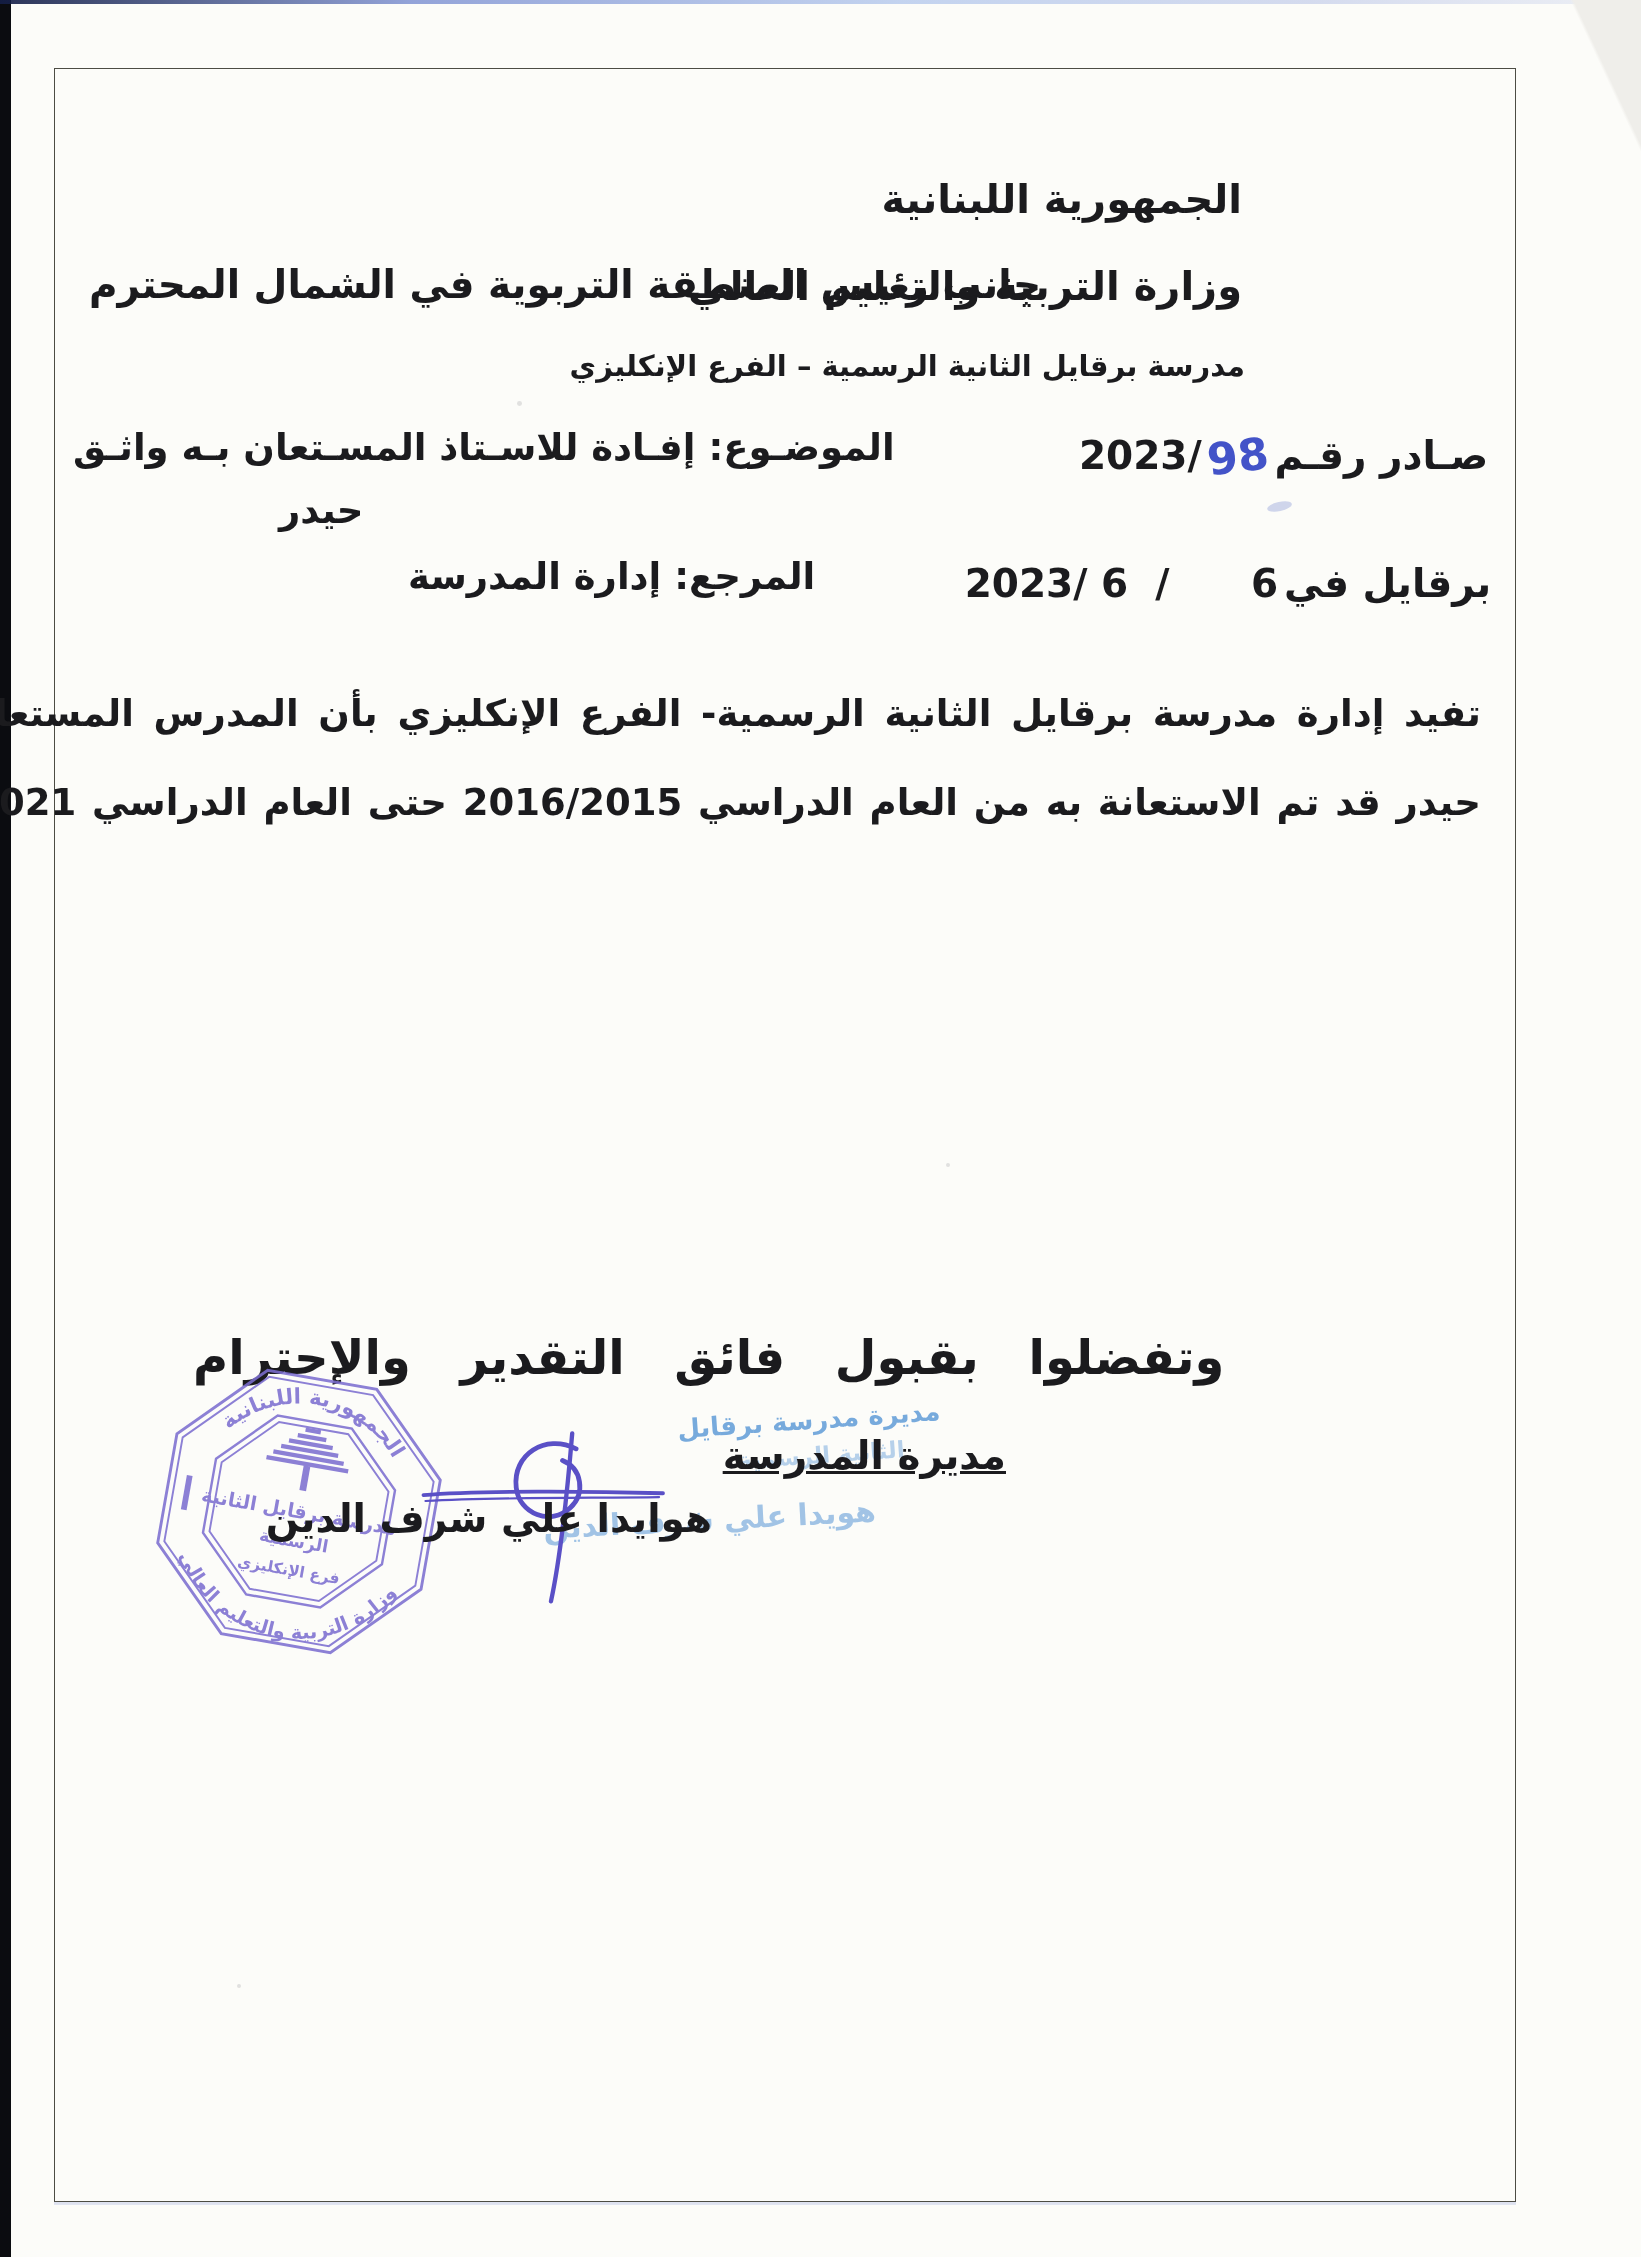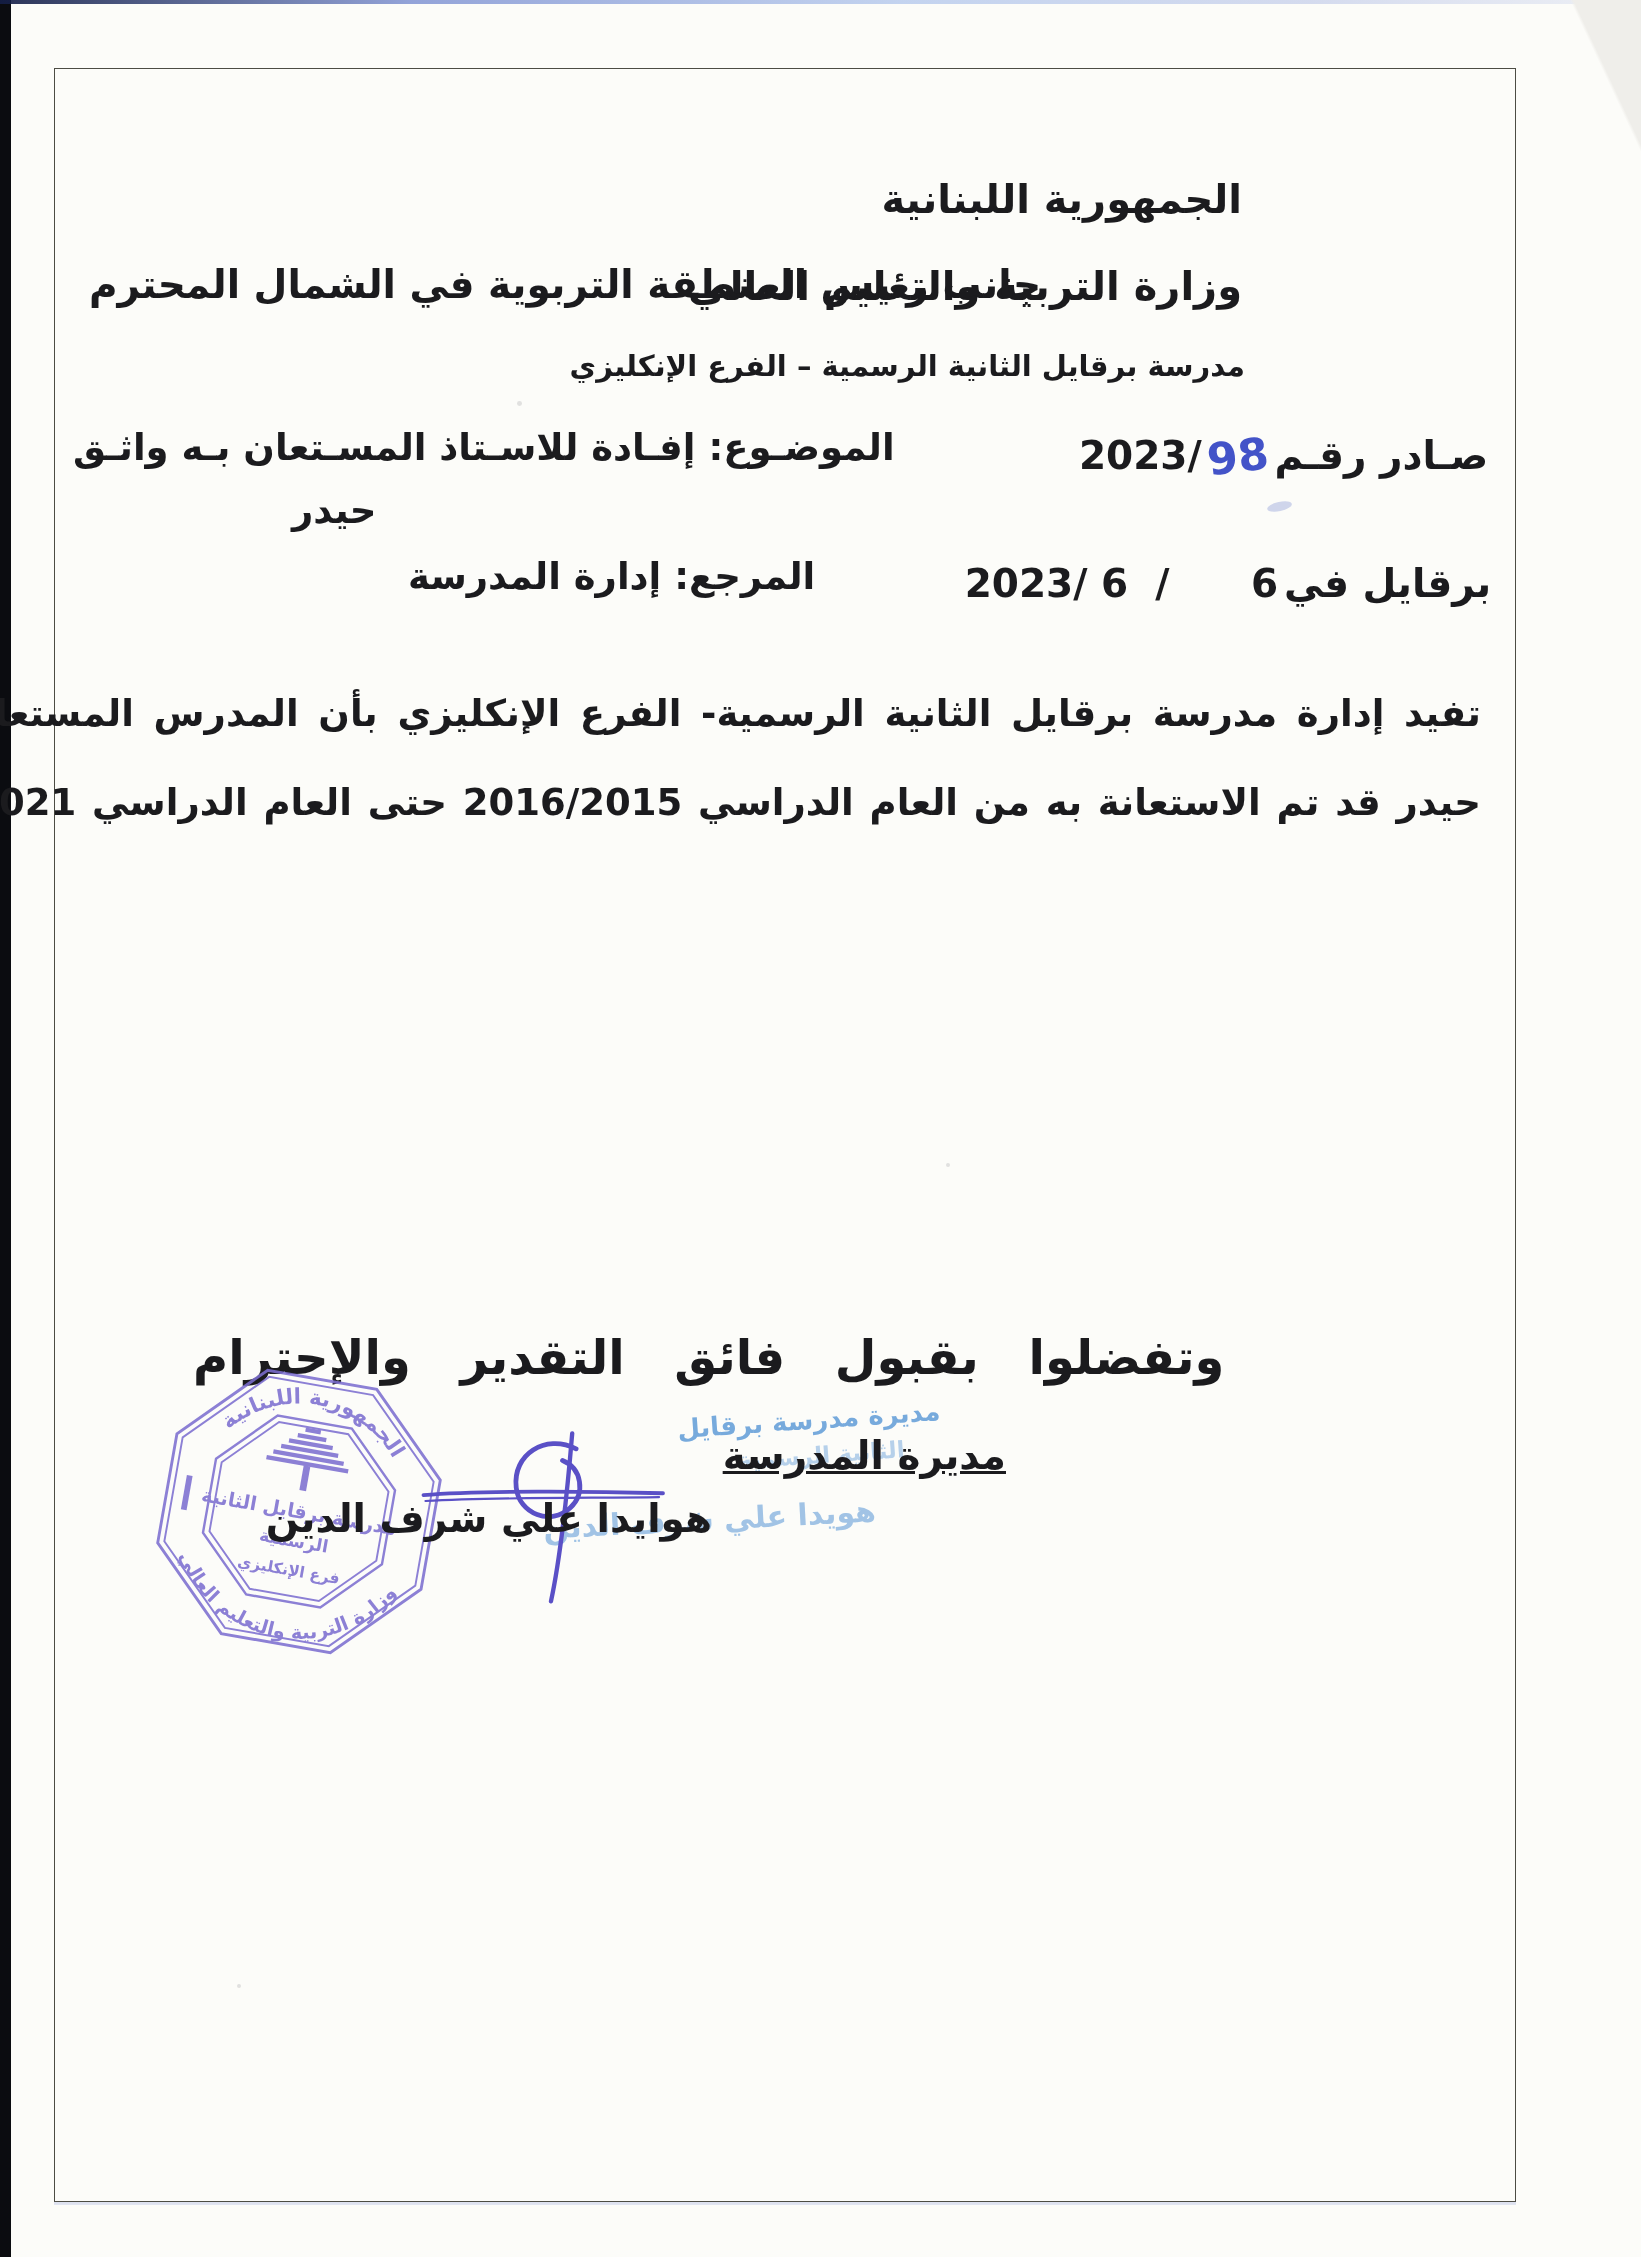--- a/index.html
+++ b/index.html
@@ -74,21 +74,21 @@
   <div class="txt h-right" style="right:399px;top:263px;">وزارة التربية والتعليم العالي</div>
   <div class="txt addressee" style="left:89px;top:263px;direction:rtl;">جانب رئيس المنطقة التربوية في الشمال المحترم</div>
 
   <div class="txt school-line" style="right:396px;top:350px;">مدرسة برقايل الثانية الرسمية – الفرع الإنكليزي</div>
 
   <div class="txt meta-line" style="right:150px;top:429px;">
     <span>صـادر رقـم</span><span class="hand-number">98</span><span class="ltr">2023/</span>
   </div>
 
   <div class="txt subject" style="left:73px;top:427px;">الموضـوع: إفـادة للاسـتاذ المسـتعان بـه واثـق</div>
-  <div class="txt subject" style="left:292px;top:490px;">حيدر</div>
+  <div class="txt subject" style="left:279px;top:490px;">حيدر</div>
 
   <div class="txt meta-line" style="right:147px;top:562px;">
     <span>برقايل في</span><span class="ltr pre">2023/ 6  /      6</span>
   </div>
 
   <div class="txt subject" style="left:408px;top:556px;text-align:center;">المرجع: إدارة المدرسة</div>
 
   <div class="txt body-line body-justify" style="right:160px;top:693px;word-spacing:6.8px;">تفيد إدارة مدرسة برقايل الثانية الرسمية- الفرع الإنكليزي بأن المدرس المستعان به واثق خضر</div>
   <div class="txt body-line" style="right:160px;top:782px;word-spacing:2.9px;">حيدر قد تم الاستعانة به من العام الدراسي 2016/2015  حتى العام الدراسي 2022/2021</div>
 

